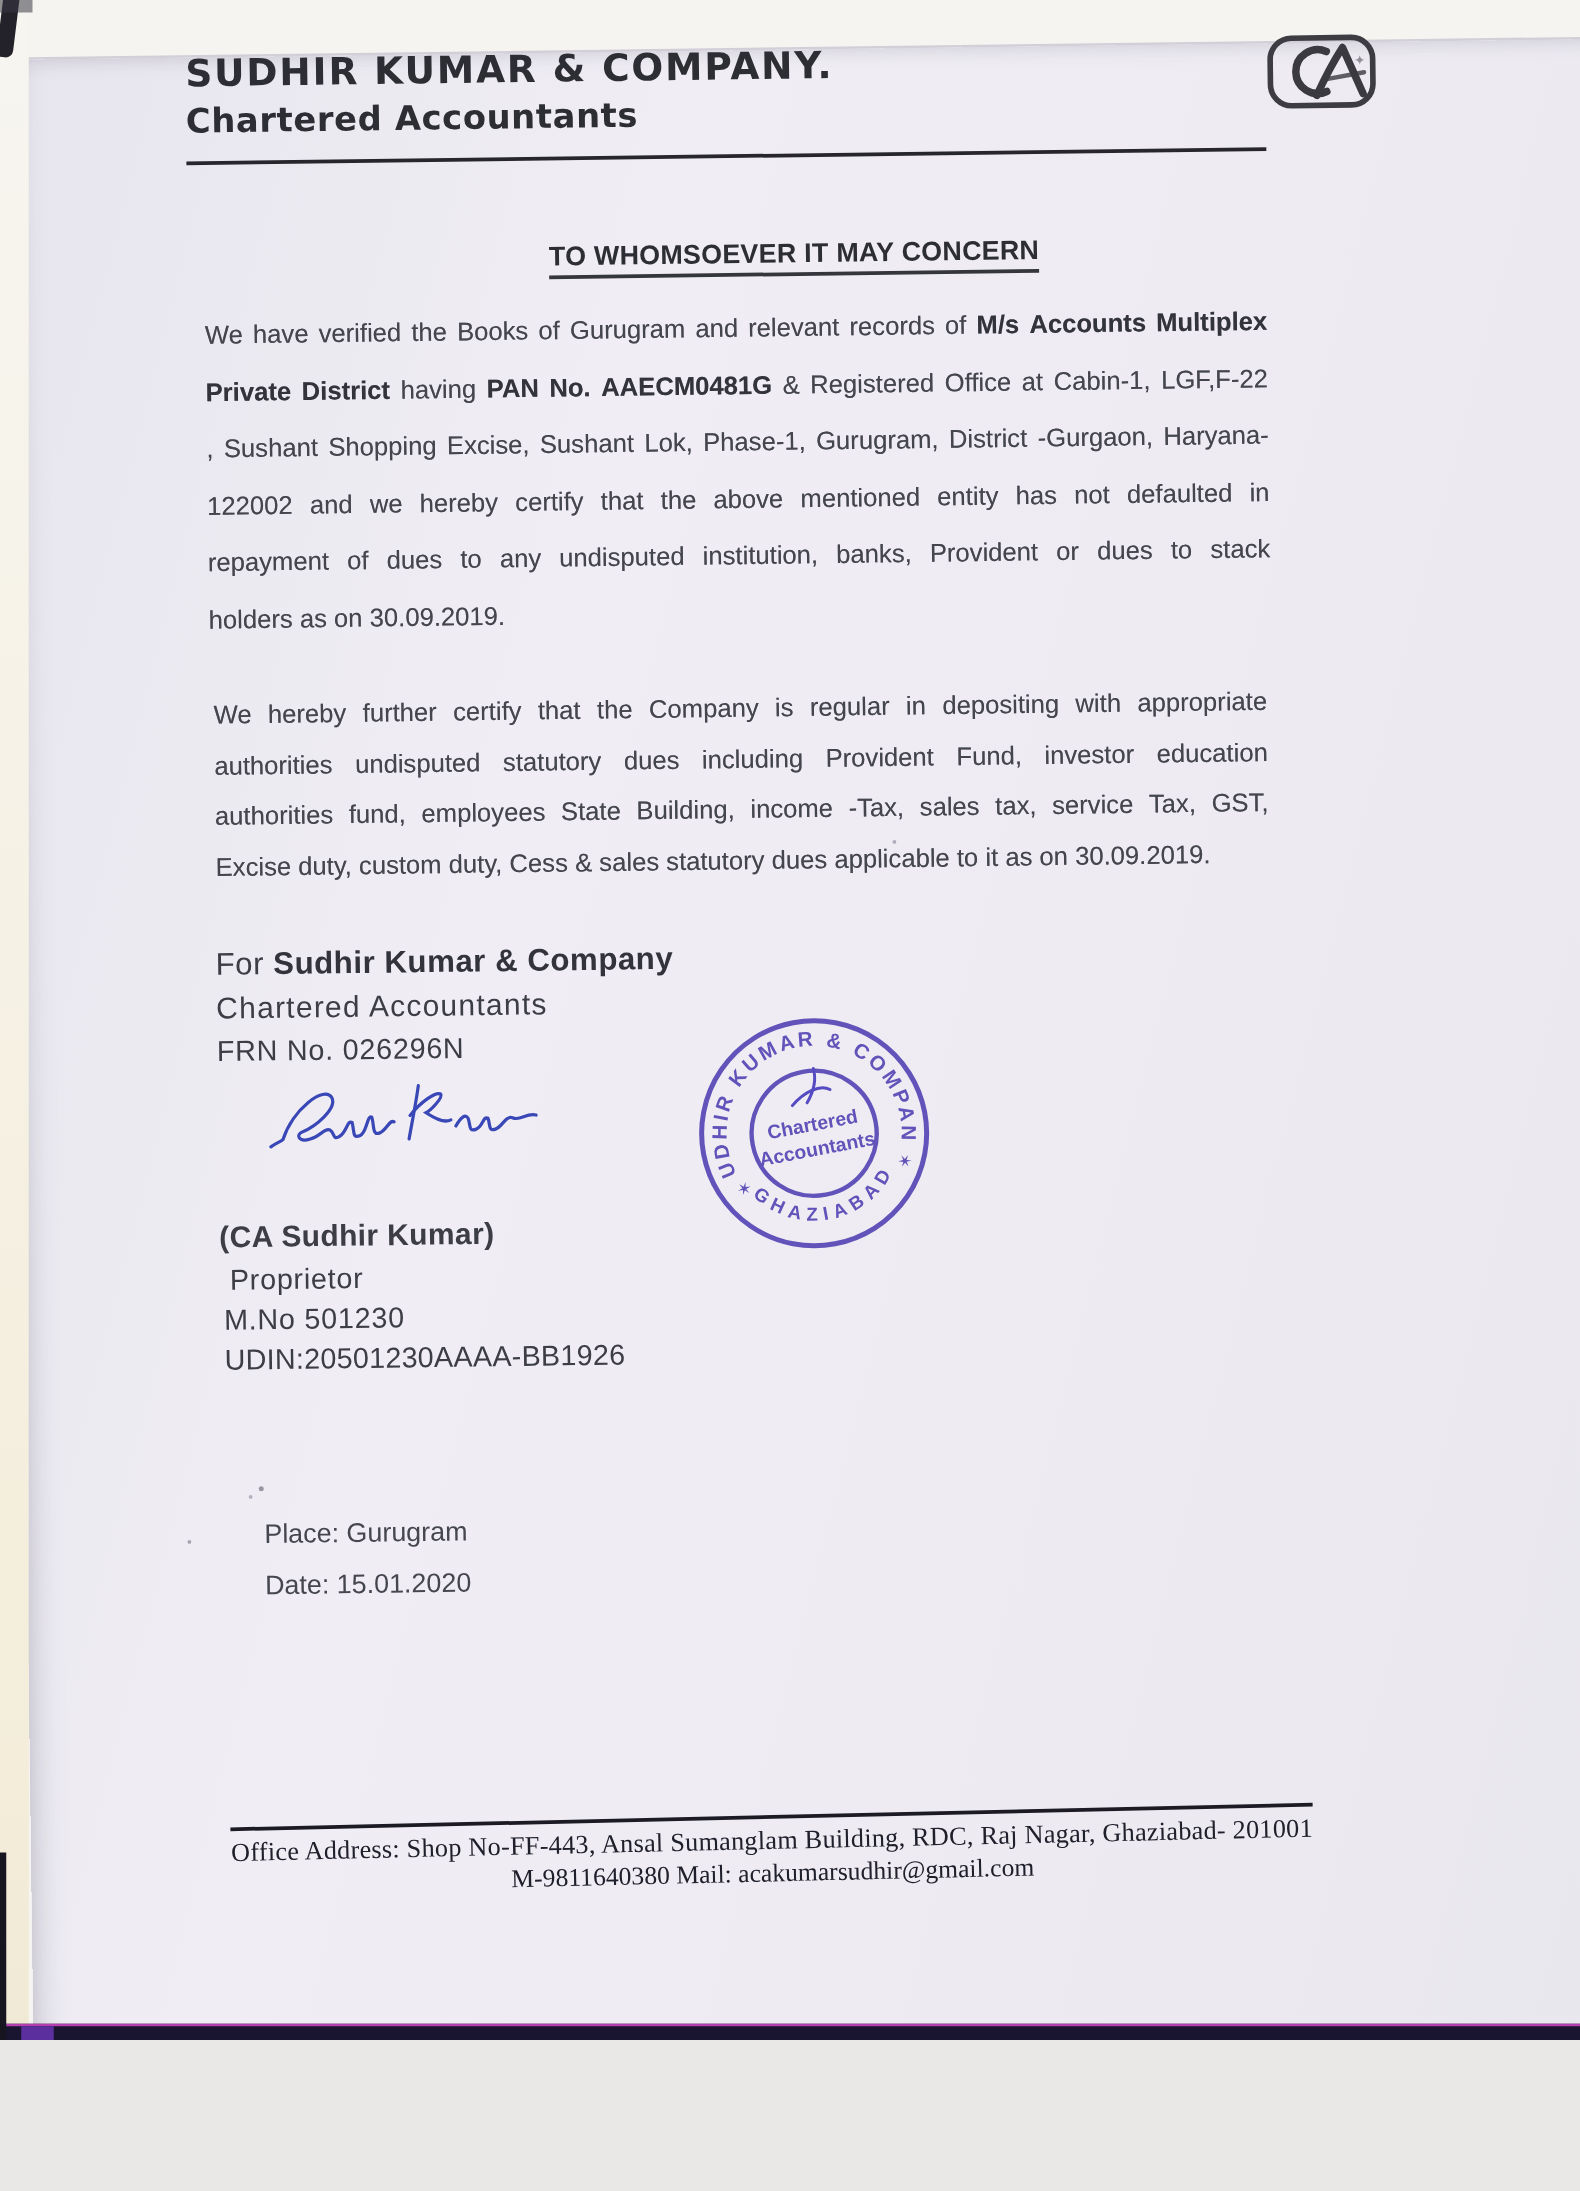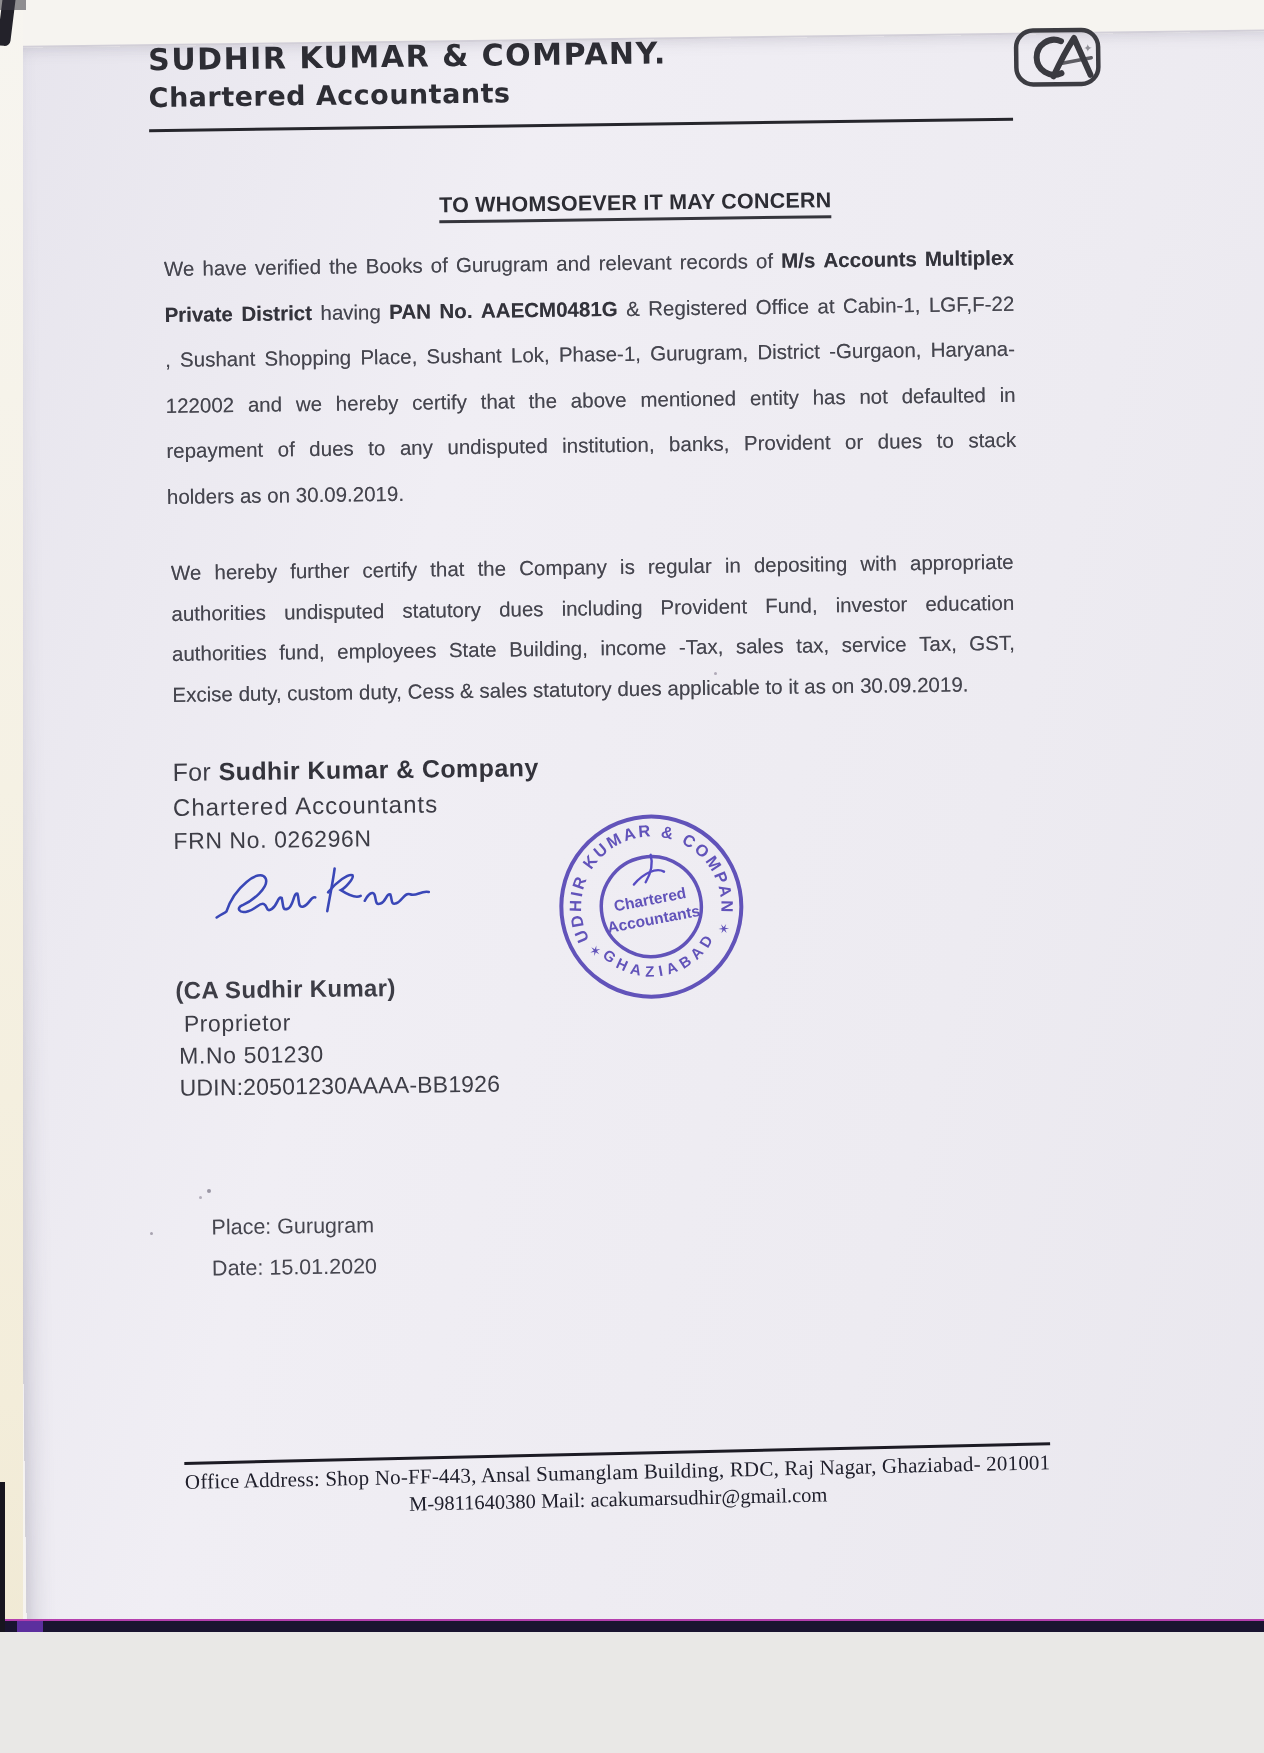--- a/index.html
+++ b/index.html
@@ -126,21 +126,21 @@
             <span>Registered</span> 
             <span>Office</span> 
             <span>at</span> 
             <span>Cabin-1,</span> 
             <span>LGF,F-22</span> 
           </div>
           <div class="tline just">
             <span>,</span> 
             <span>Sushant</span> 
             <span>Shopping</span> 
-            <span>Place,</span> 
+            <span>Excise,</span> 
             <span>Sushant</span> 
             <span>Lok,</span> 
             <span>Phase-1,</span> 
             <span>Gurugram,</span> 
             <span>District</span> 
             <span>-Gurgaon,</span> 
             <span>Haryana-</span> 
           </div>
           <div class="tline just">
             <span>122002</span> 

